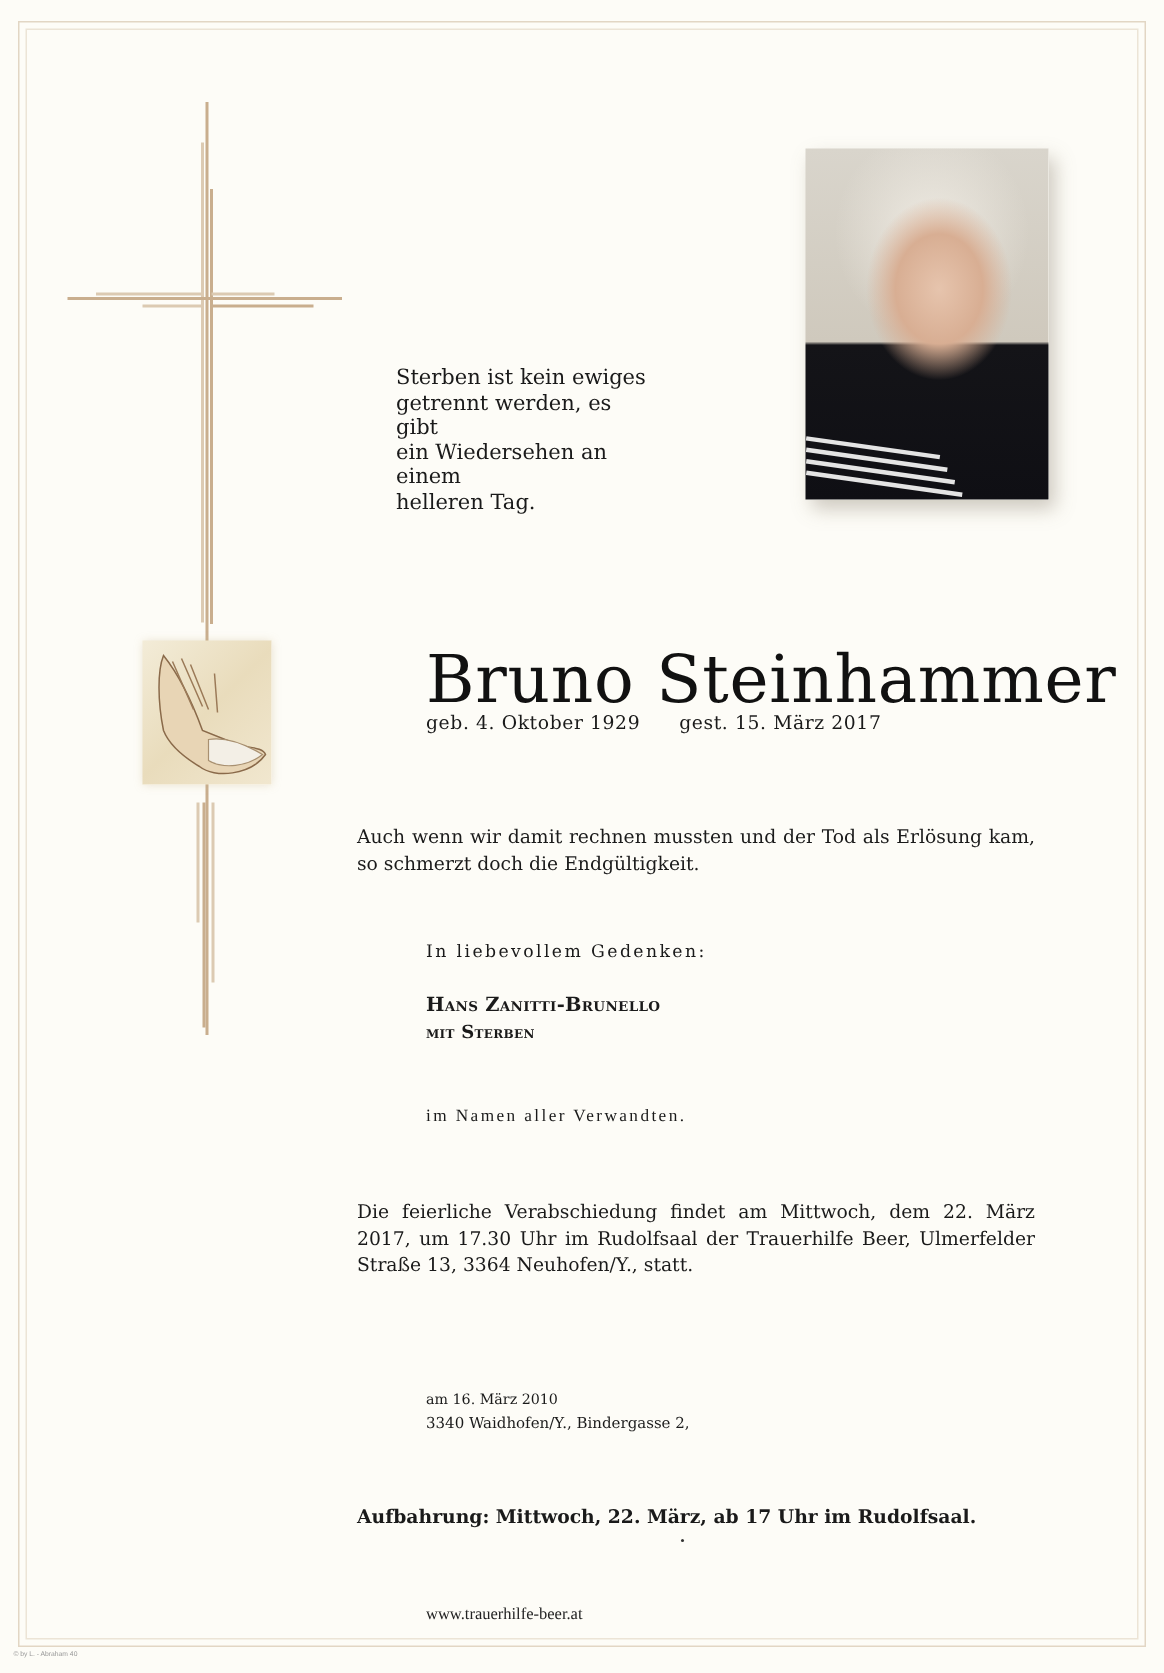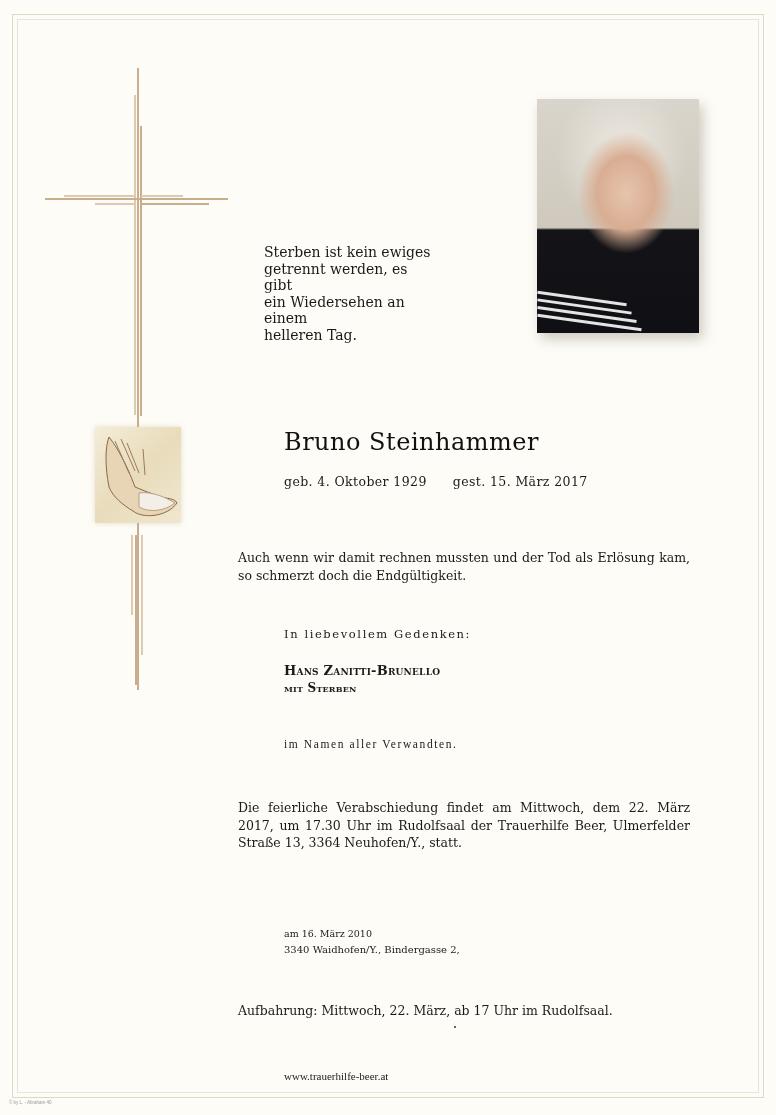--- a/index.html
+++ b/index.html
@@ -34,42 +34,42 @@
   }
   .photo .stripe { position: absolute; height: 3px; background: #e4e4e4; transform: rotate(8deg); }
   .hands {
     position: absolute; left: 95px; top: 427px; width: 86px; height: 96px;
     background: linear-gradient(135deg, #f3ecd8 0%, #e9dcbc 50%, #f1e7cf 100%);
     box-shadow: 0 0 6px rgba(200,180,140,0.4);
     overflow: hidden;
   }
   .name {
     position: absolute; left: 284px; top: 428px;
-    font-size: 24px; letter-spacing: 0.5px; color: #111;
+    font-size: 44px; letter-spacing: 0.5px; color: #111;
   }
   .dates {
     position: absolute; left: 284px; top: 474px;
     font-size: 12.5px; letter-spacing: 0.4px;
   }
   .dates span + span { margin-left: 26px; }
   .para {
     position: absolute; font-family: "DejaVu Serif", serif;
     font-size: 12.5px; line-height: 17.5px; text-align: justify;
   }
   .p1 { left: 238px; top: 549px; width: 452px; }
   .p2 { left: 238px; top: 799px; width: 452px; }
   .spaced {
     position: absolute; left: 284px; font-size: 11.5px; letter-spacing: 1.6px;
   }
   .smallcaps {
     position: absolute; left: 284px; font-size: 13px; font-variant: small-caps; letter-spacing: 0.2px; font-weight: bold;
   }
   .addr { position: absolute; left: 284px; top: 944px; font-size: 10px; }
   .addr-date { position: absolute; left: 284px; top: 928px; font-size: 9.5px; }
-  .aufbahrung { position: absolute; left: 238px; top: 1003px; font-size: 12.5px; }
+  .aufbahrung { position: absolute; left: 238px; top: 1003px; font-size: 12.5px; font-weight: bold; }
   .dot { position: absolute; left: 454px; top: 1026px; width: 2px; height: 2px; background: #333; border-radius: 50%; }
   .url {
     position: absolute; left: 284px; top: 1070px;
     font-family: Liberation Serif, serif; font-size: 11px; color: #222;
   }
   .copyright {
     position: absolute; left: 9px; top: 1100px;
     font-family: "Liberation Sans", sans-serif; font-size: 4.5px; color: #999;
   }
 </style>

